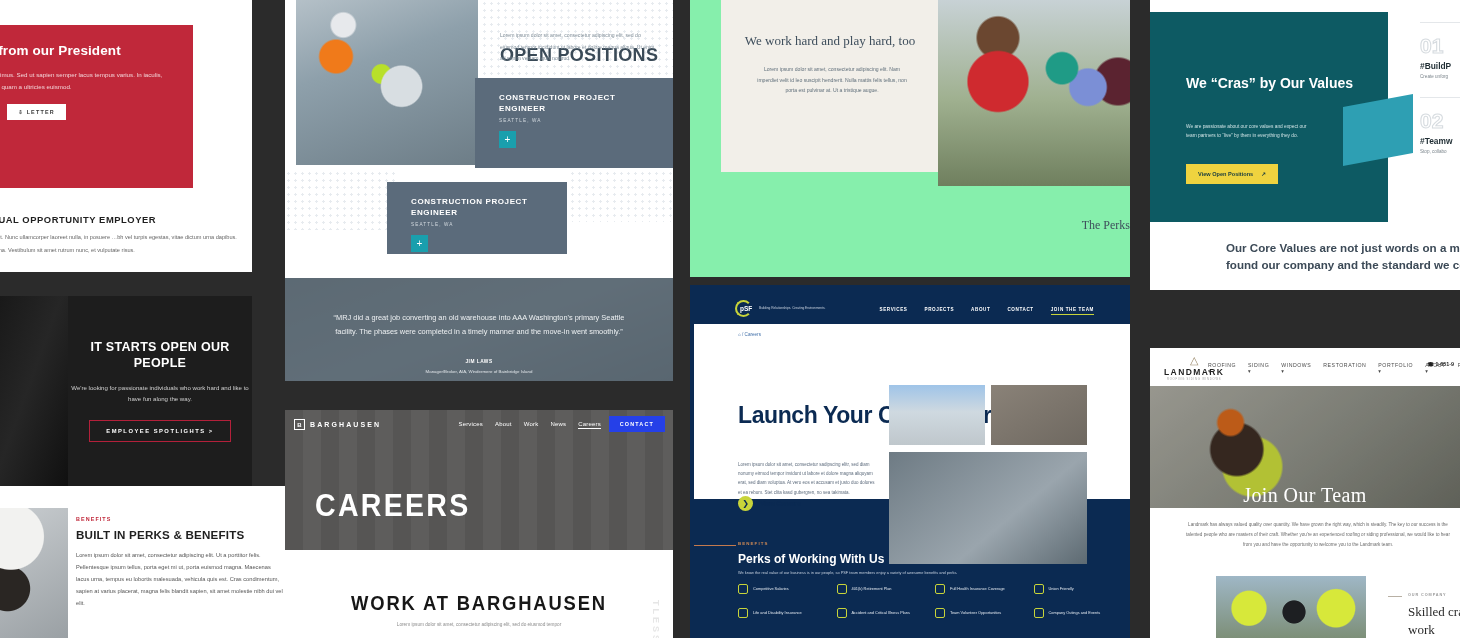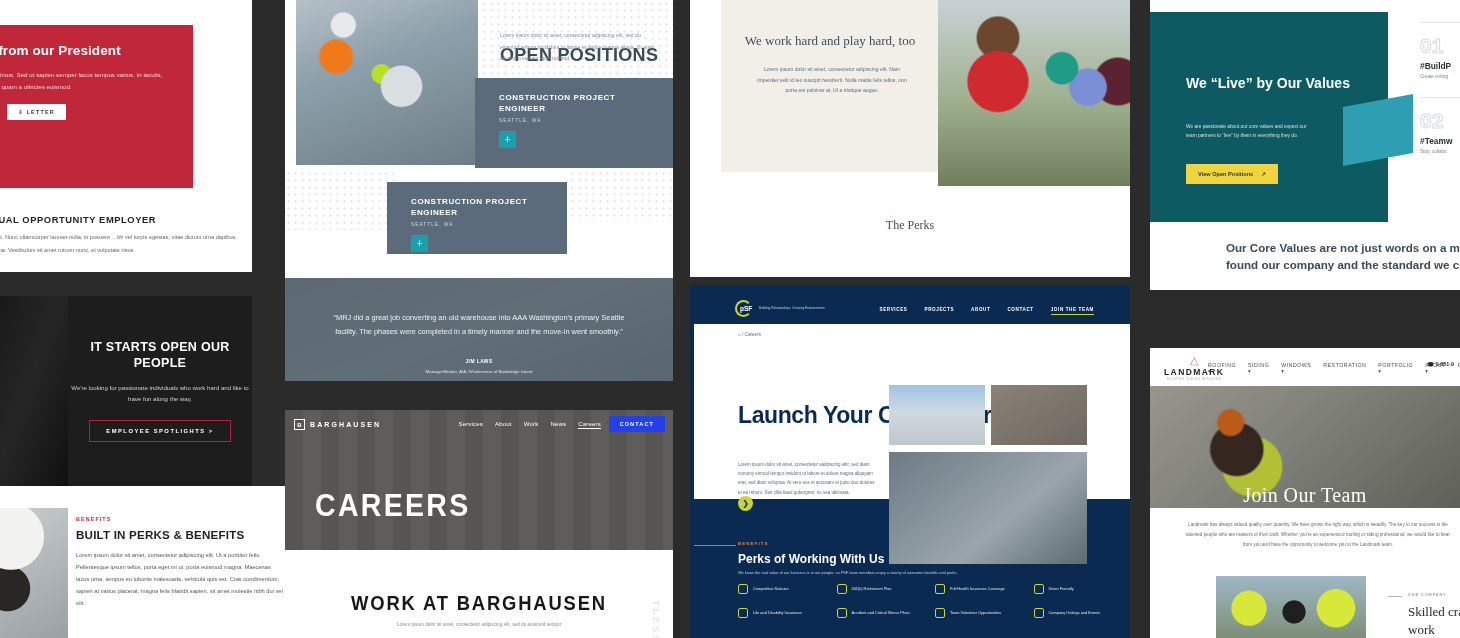--- a/index.html
+++ b/index.html
@@ -120,27 +120,27 @@
     letter-spacing:1.2px; padding:5px 11px; font-weight:600;}
   .bh-careers{ position:absolute; left:30px; top:78px; color:#fff; font-size:31px; font-weight:700;
     letter-spacing:2.5px; font-family:"Liberation Sans Narrow","Liberation Sans",sans-serif; transform:scaleX(.92); transform-origin:left;}
   .bh-work{ position:absolute; left:0; right:0; top:182px; text-align:center; font-size:20px; font-weight:700;
     letter-spacing:2px; color:#171717; transform:scaleX(.92);}
   .bh-sub{ position:absolute; left:0; right:0; top:212px; text-align:center; font-size:4.7px; color:#8b8b8b;}
   .bh-vert{ position:absolute; right:12px; top:190px; writing-mode:vertical-rl; font-size:9px; letter-spacing:3px; color:#e6e6e6; font-weight:600;}
 
   
   #c3{ left:690px; width:440px; }
-  .c3-a{ position:absolute; left:0; top:0; width:440px; height:277px; background:#ffffff;}
+  .c3-a{ position:absolute; left:0; top:0; width:440px; height:277px; background:#86efac;}
   .wh-panel{ position:absolute; left:31px; top:-8px; width:218px; height:180px; background:#f2efe9;}
   .wh-title{ position:absolute; left:0; right:0; top:40px; text-align:center; font-family:"Liberation Serif",serif;
     font-size:13px; color:#3e4e5c; line-height:1.45;}
   .wh-body{ position:absolute; left:32px; right:28px; top:72px; text-align:center; font-size:5.1px; line-height:2.1; color:#5f6e7a;}
   .wh-photo{ position:absolute; left:248px; top:-4px; width:200px; height:190px;}
-  .perks-title{ position:absolute; left:0; right:0; top:218px; text-align:center; font-family:"Liberation Serif",serif; font-size:12px; color:#3e4e5c;}
+  .perks-title{ position:absolute; left:0; right:0; top:218px; text-align:right; font-family:"Liberation Serif",serif; font-size:12px; color:#3e4e5c;}
   .perks-row{ position:absolute; left:0; top:250px; right:0; display:flex; gap:16px; padding:0 54px;}
   .perks-label{ font-family:"Liberation Serif",serif; font-size:9px; color:#3e4e5c; white-space:nowrap; margin-top:3px;}
   .perks-body{ font-size:4.8px; line-height:2.05; color:#5f6e7a;}
 
   .c3-psf{ position:absolute; left:0; top:285px; width:440px; height:353px; background:#0b2a52;}
   .psf-nav{ position:absolute; left:4px; top:7px; width:436px; height:32px; background:#0b2a52;}
   .psf-logo{ position:absolute; left:41px; top:8px; display:flex; align-items:center; gap:4px;}
   .psf-ring{ width:17px; height:17px; border:2.2px solid #c8d43a; border-radius:50%; border-right-color:transparent; position:relative;}
   .psf-ring::after{ content:"pSF"; position:absolute; left:3px; top:3px; font-size:6.5px; font-weight:700; color:#fff;}
   .psf-tag{ font-size:3.2px; line-height:1.6; color:#c9d3e0; margin-left:3px;}
@@ -379,21 +379,21 @@
             </div>
           </div>
       </div>
     </div>
   </div>
 
   <div class="col" id="c4">
 
     <div class="c4-a card">
       <div class="val-panel">
-        <div class="val-title">We “Live” by Our Values</div>
+        <div class="val-title">We “Cras” by Our Values</div>
         <div class="val-body">We are passionate about our core values and expect our team partners to “live” by them in everything they do.</div>
         <div class="val-btn">
           <span>View Open Positions</span>
           <span>↗</span>
         </div>
         <div class="val-shape"></div>
       </div>
       <div class="val-list" id="val-list">
           <div class="val-row">
             <div class="val-num">01</div>

